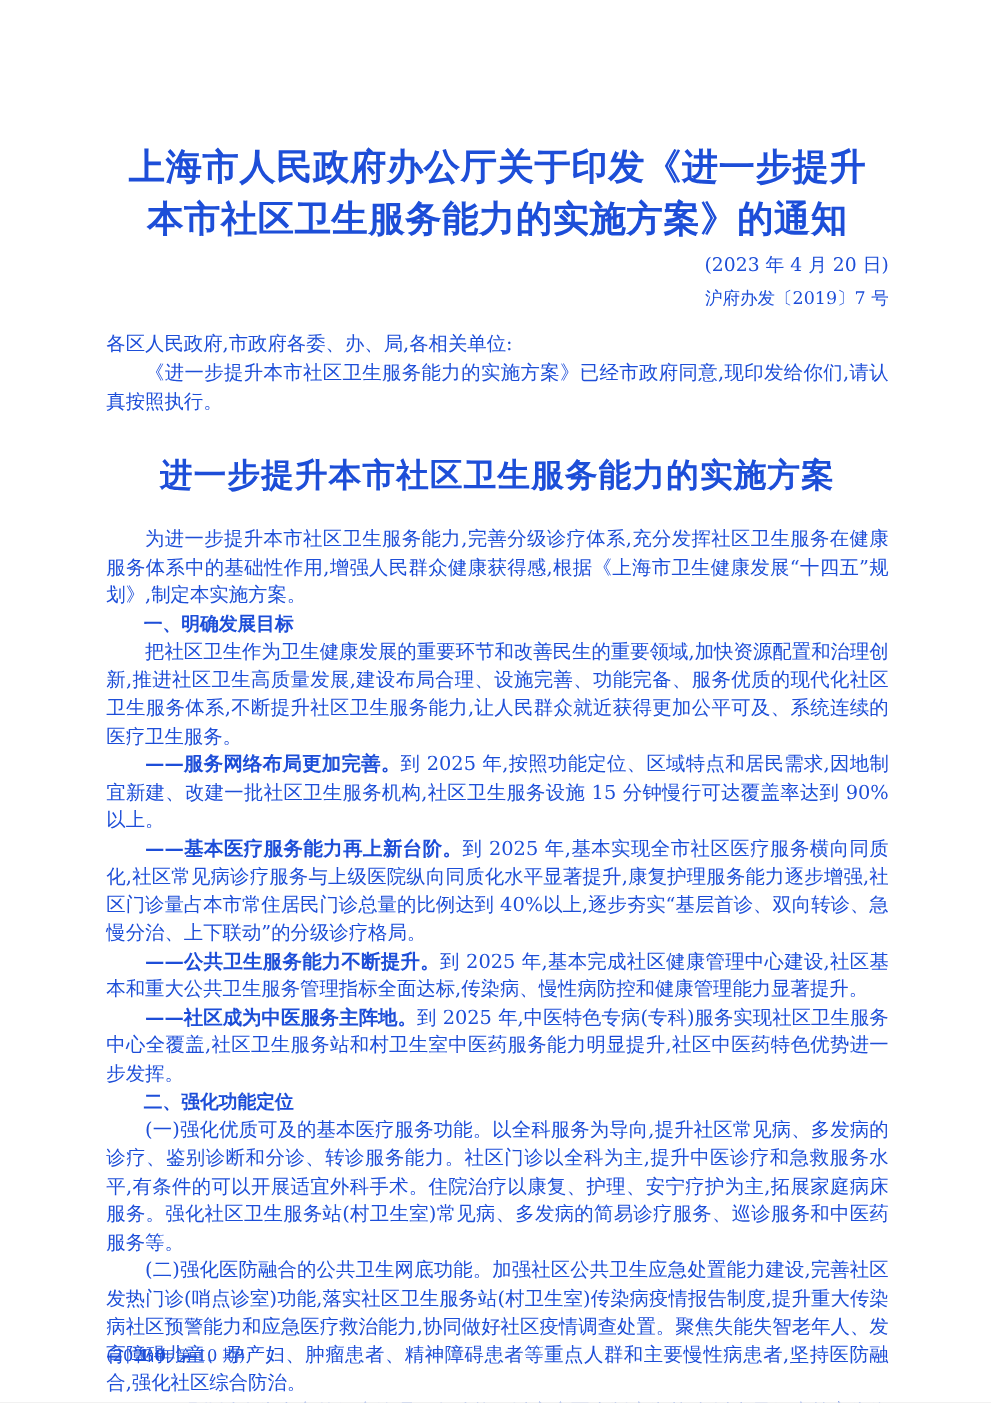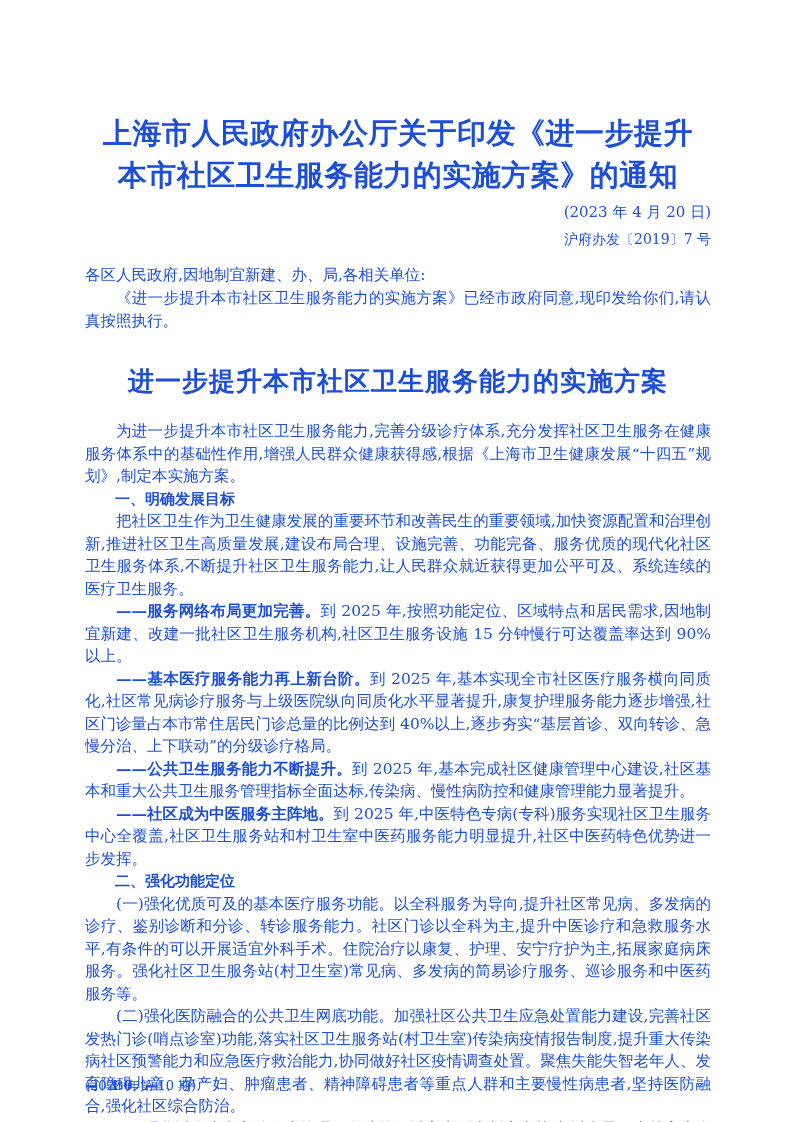--- a/index.html
+++ b/index.html
@@ -92,21 +92,21 @@
     <div class="doc-title">
       <span>上海市人民政府办公厅关于印发《进一步提升</span><br>
       <span>本市社区卫生服务能力的实施方案》的通知</span>
     </div>
 
     <div class="date-line">(2023 年 4 月 20 日)</div>
 
     <div class="doc-number">沪府办发〔2019〕7 号</div>
 
     <div class="notice-body">
-      <p>各区人民政府,因地制宜新建、办、局,各相关单位:</p>
+      <p>各区人民政府,市政府各委、办、局,各相关单位:</p>
       <p class="indent">《进一步提升本市社区卫生服务能力的实施方案》已经市政府同意,现印发给你们,请认真按照执行。</p>
     </div>
 
     <div class="plan-title">进一步提升本市社区卫生服务能力的实施方案</div>
 
     <div class="plan-body">
       <p><span>为进一步提升本市社区卫生服务能力,完善分级诊疗体系,充分发挥社区卫生服务在健康服务体系中的基础性作用,增强人民群众健康获得感,根据《上海市卫生健康发展“十四五”规划》,制定本实施方案。</span></p>
       <p class="para-heading"><span>一、明确发展目标</span></p>
       <p><span>把社区卫生作为卫生健康发展的重要环节和改善民生的重要领域,加快资源配置和治理创新,推进社区卫生高质量发展,建设布局合理、设施完善、功能完备、服务优质的现代化社区卫生服务体系,不断提升社区卫生服务能力,让人民群众就近获得更加公平可及、系统连续的医疗卫生服务。</span></p>
       <p><span class="lead-dash">——服务网络布局更加完善。</span><span>到 2025 年,按照功能定位、区域特点和居民需求,因地制宜新建、改建一批社区卫生服务机构,社区卫生服务设施 15 分钟慢行可达覆盖率达到 90%以上。</span></p>

